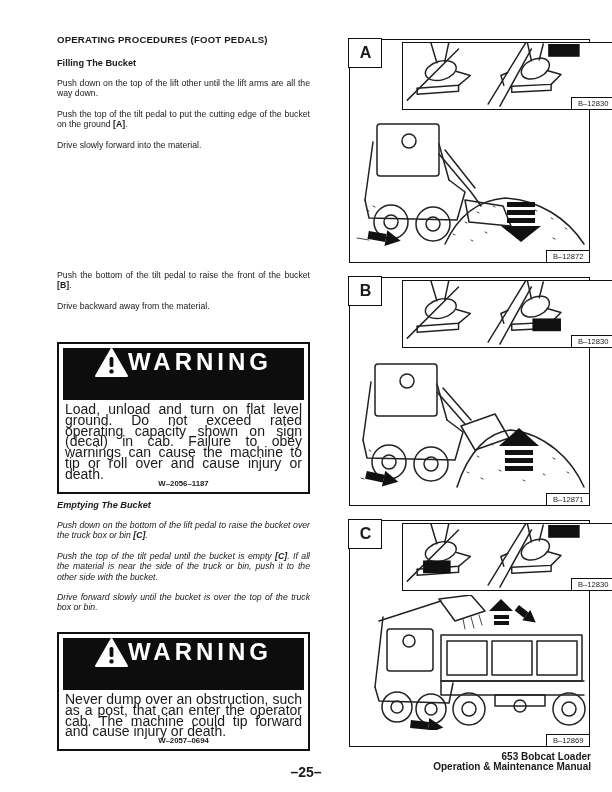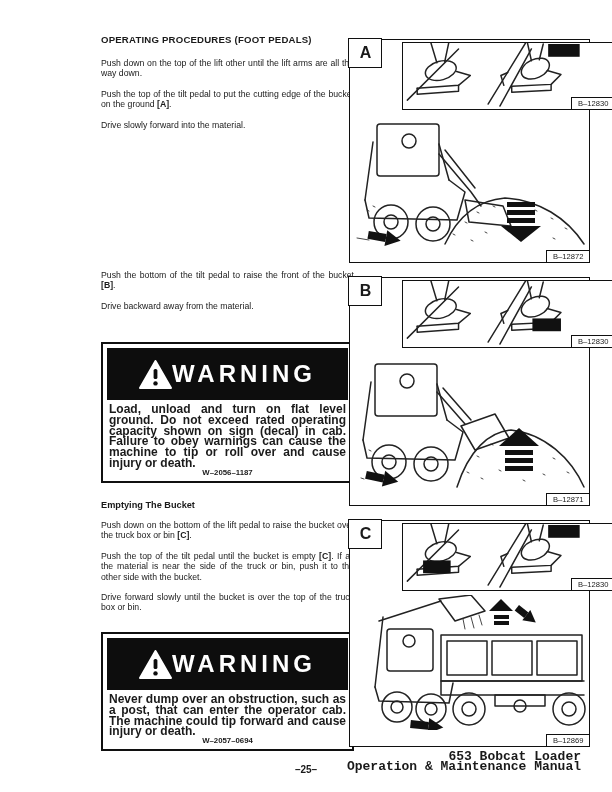--- a/index.html
+++ b/index.html
@@ -2,57 +2,58 @@
 <html><head>
 <meta charset="utf-8">
 <style>
   * { margin:0; padding:0; box-sizing:border-box; }
   html,body { width:612px; height:792px; background:#ffffff; overflow:hidden; }
   body { font-family:"Liberation Sans", sans-serif; color:#1a1a1a; position:relative; }
 
   .abs { position:absolute; }
 
   
-  .col { width:253px; left:57px;margin-left:44px; }
+  .col { width:253px; left:57px; }
   h1 { font-size:9.6px; font-weight:bold; letter-spacing:.2px; margin-bottom:13px; }
   h2 { font-size:9.2px; font-weight:bold; margin-bottom:10px; }
   p.body { font-size:8.7px; line-height:10.4px; text-align:justify; margin-bottom:10px; }
   p.body:last-child { margin-bottom:0; }
   .ref { font-weight:bold; }
 
   
   .warnbox { border:2px solid #101010; background:#fff; padding:4px 4px 3px; }
-  .warnhead { background:#0d0d0d; height:52px; display:flex; align-items:center; justify-content:center; gap:0; }
+  .warnhead { background:#0d0d0d; height:52px; display:flex; justify-content:center; gap:0; }
   .warnhead .wtxt { color:#ffffff; font-weight:bold; font-size:24px; letter-spacing:4px; }
-  .warnbody { font-size:12px; font-weight:bold; line-height:10.8px; text-align:justify; margin:4px 2px 0; }
+  .warnbody { font-size:14px; font-weight:normal; line-height:10.8px; text-align:justify; margin:4px 2px 0; }
   .warncode { text-align:center; font-size:7.8px; font-weight:bold; padding:0 2px 1px; margin-top:-1px; }
 
   
   .panel { position:absolute; left:349px; width:241px; border:1.6px solid #101010; background:#fff; }
   .plabel { position:absolute; left:-1.6px; top:-1.6px; width:34px; height:30px; border:1.6px solid #101010;
             background:#fff; display:flex; align-items:center; justify-content:center;
             font-size:16px; font-weight:bold; }
   .pedalbox { position:absolute; left:52px; top:2px; width:213px; height:68px; border:1.4px solid #101010; background:#fff; }
   .figtag { position:absolute; right:-1.4px; bottom:-1.4px; border:1.4px solid #101010; background:#fff;
             font-size:7.6px; padding:1px 6px 1px; line-height:9px; white-space:nowrap; }
   .mainart { position:absolute; left:3px; }
 
   
-  .pagenum { position:absolute; left:0; width:612px; top:764px; text-align:center; font-size:10px; font-weight:bold; }
-  .docid { position:absolute; right:31px; top:752px; text-align:right; font-size:13px; font-weight:bold; line-height:10px;font-family:Liberation Mono, monospace; }
+  .pagenum { position:absolute; left:0; width:612px; top:764px; text-align:center; font-size:14px; font-weight:bold; }
+  .docid { position:absolute; right:21px; top:752px; text-align:right; font-size:10px; font-weight:bold; line-height:10px; }
 
   svg .ln { stroke:#222; stroke-width:1.5; fill:none; stroke-linecap:round; stroke-linejoin:round; }
   svg .thin { stroke:#333; stroke-width:.9; fill:none; stroke-linecap:round; }
   svg .blk { fill:#111; stroke:none; }
 </style>
 </head>
 <body>
 
 <section class="abs col" style="top:34px;">
   <h1>OPERATING PROCEDURES (FOOT PEDALS)</h1>
+  <h2>Filling The Bucket</h2>
   <p class="body">Push down on the top of the lift other until the lift arms are all the way down.</p>
   <p class="body"><span>Push the top of the tilt pedal to put the cutting edge of the bucket on the ground </span><span class="ref">[A]</span><span>.</span></p>
   <p class="body">Drive slowly forward into the material.</p>
 </section>
 
 <section class="abs col" style="top:270px;">
   <p class="body"><span>Push the bottom of the tilt pedal to raise the front of the bucket </span><span class="ref">[B]</span><span>.</span></p>
   <p class="body">Drive backward away from the material.</p>
 </section>
 
@@ -62,21 +63,21 @@
       <polygon points="16.5,1 32,28 1,28" fill="#ffffff" stroke="#ffffff" stroke-width="2" stroke-linejoin="round"></polygon>
       <rect x="14.6" y="9" width="3.8" height="10" rx="1.6" fill="#0d0d0d"></rect>
       <circle cx="16.5" cy="23.4" r="2.2" fill="#0d0d0d"></circle>
     </svg>
     <span class="wtxt">WARNING</span>
   </div>
   <p class="warnbody">Load, unload and turn on flat level ground. Do not exceed rated operating capacity shown on sign (decal) in cab. Failure to obey warnings can cause the machine to tip or roll over and cause injury or death.</p>
   <div class="warncode">W–2056–1187</div>
 </aside>
 
-<section class="abs col" style="top:500px;">
+<section class="abs col" style="top:500px;font-style:italic;">
   <h2>Emptying The Bucket</h2>
   <p class="body"><span>Push down on the bottom of the lift pedal to raise the bucket over the truck box or bin </span><span class="ref">[C]</span><span>.</span></p>
   <p class="body"><span>Push the top of the tilt pedal until the bucket is empty </span><span class="ref">[C]</span><span>. If all the material is near the side of the truck or bin, push it to the other side with the bucket.</span></p>
   <p class="body">Drive forward slowly until the bucket is over the top of the truck box or bin.</p>
 </section>
 
 <aside class="abs col warnbox" style="top:632px;">
   <div class="warnhead">
     <svg width="33" height="29" viewBox="0 0 33 29">
       <polygon points="16.5,1 32,28 1,28" fill="#ffffff" stroke="#ffffff" stroke-width="2" stroke-linejoin="round"></polygon>

